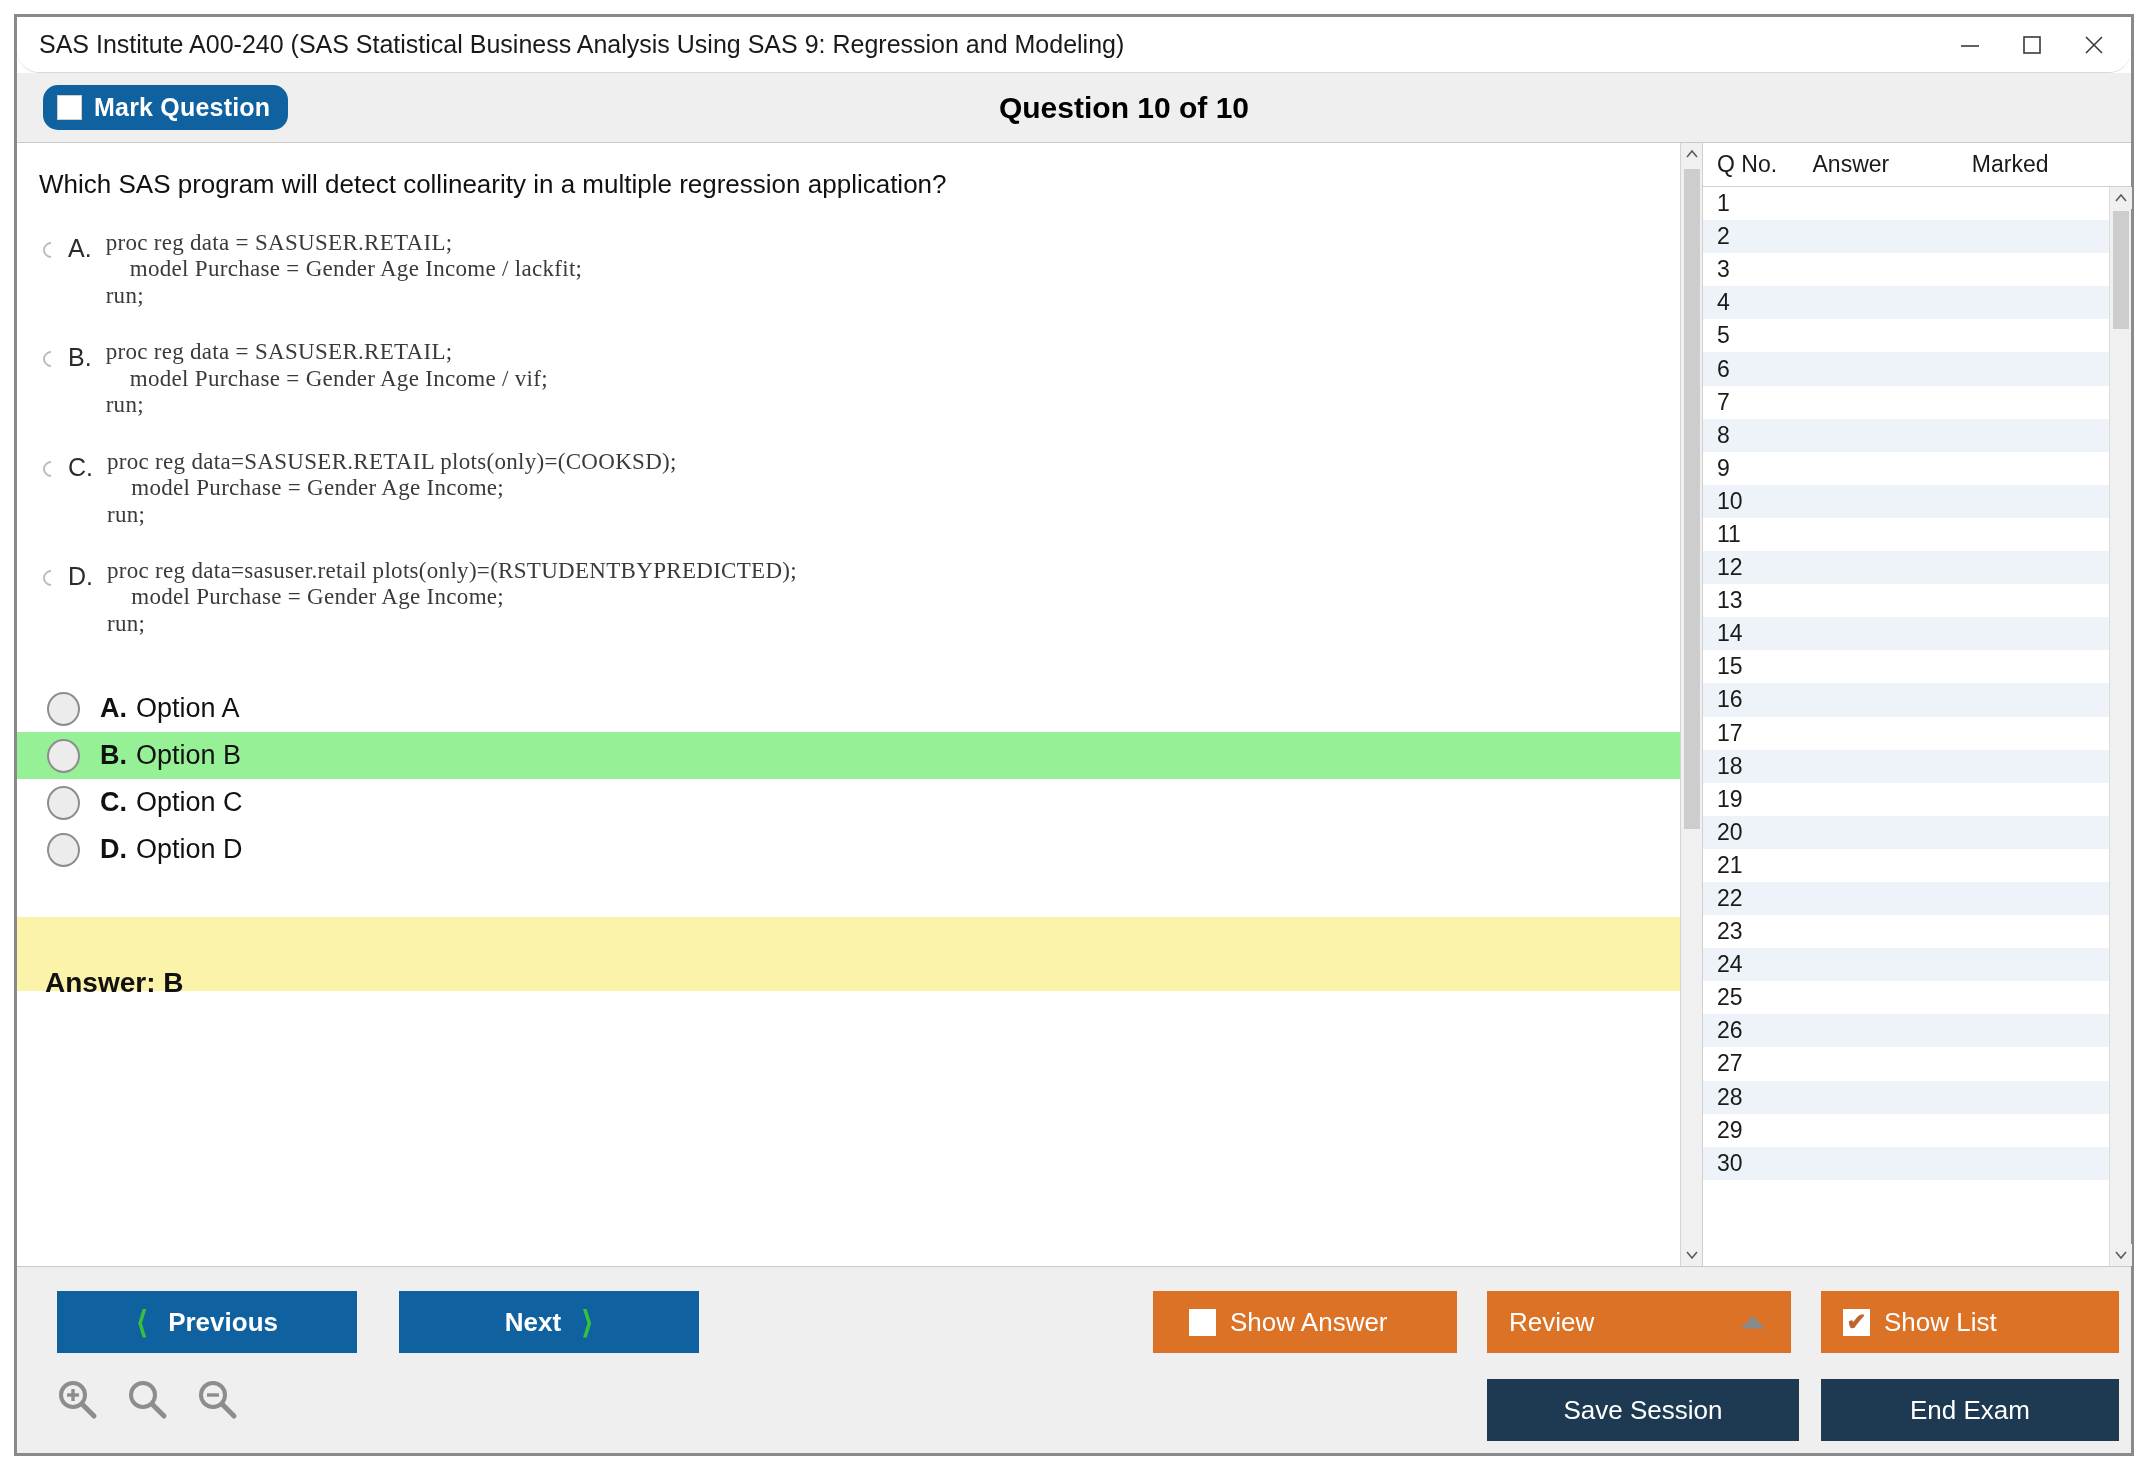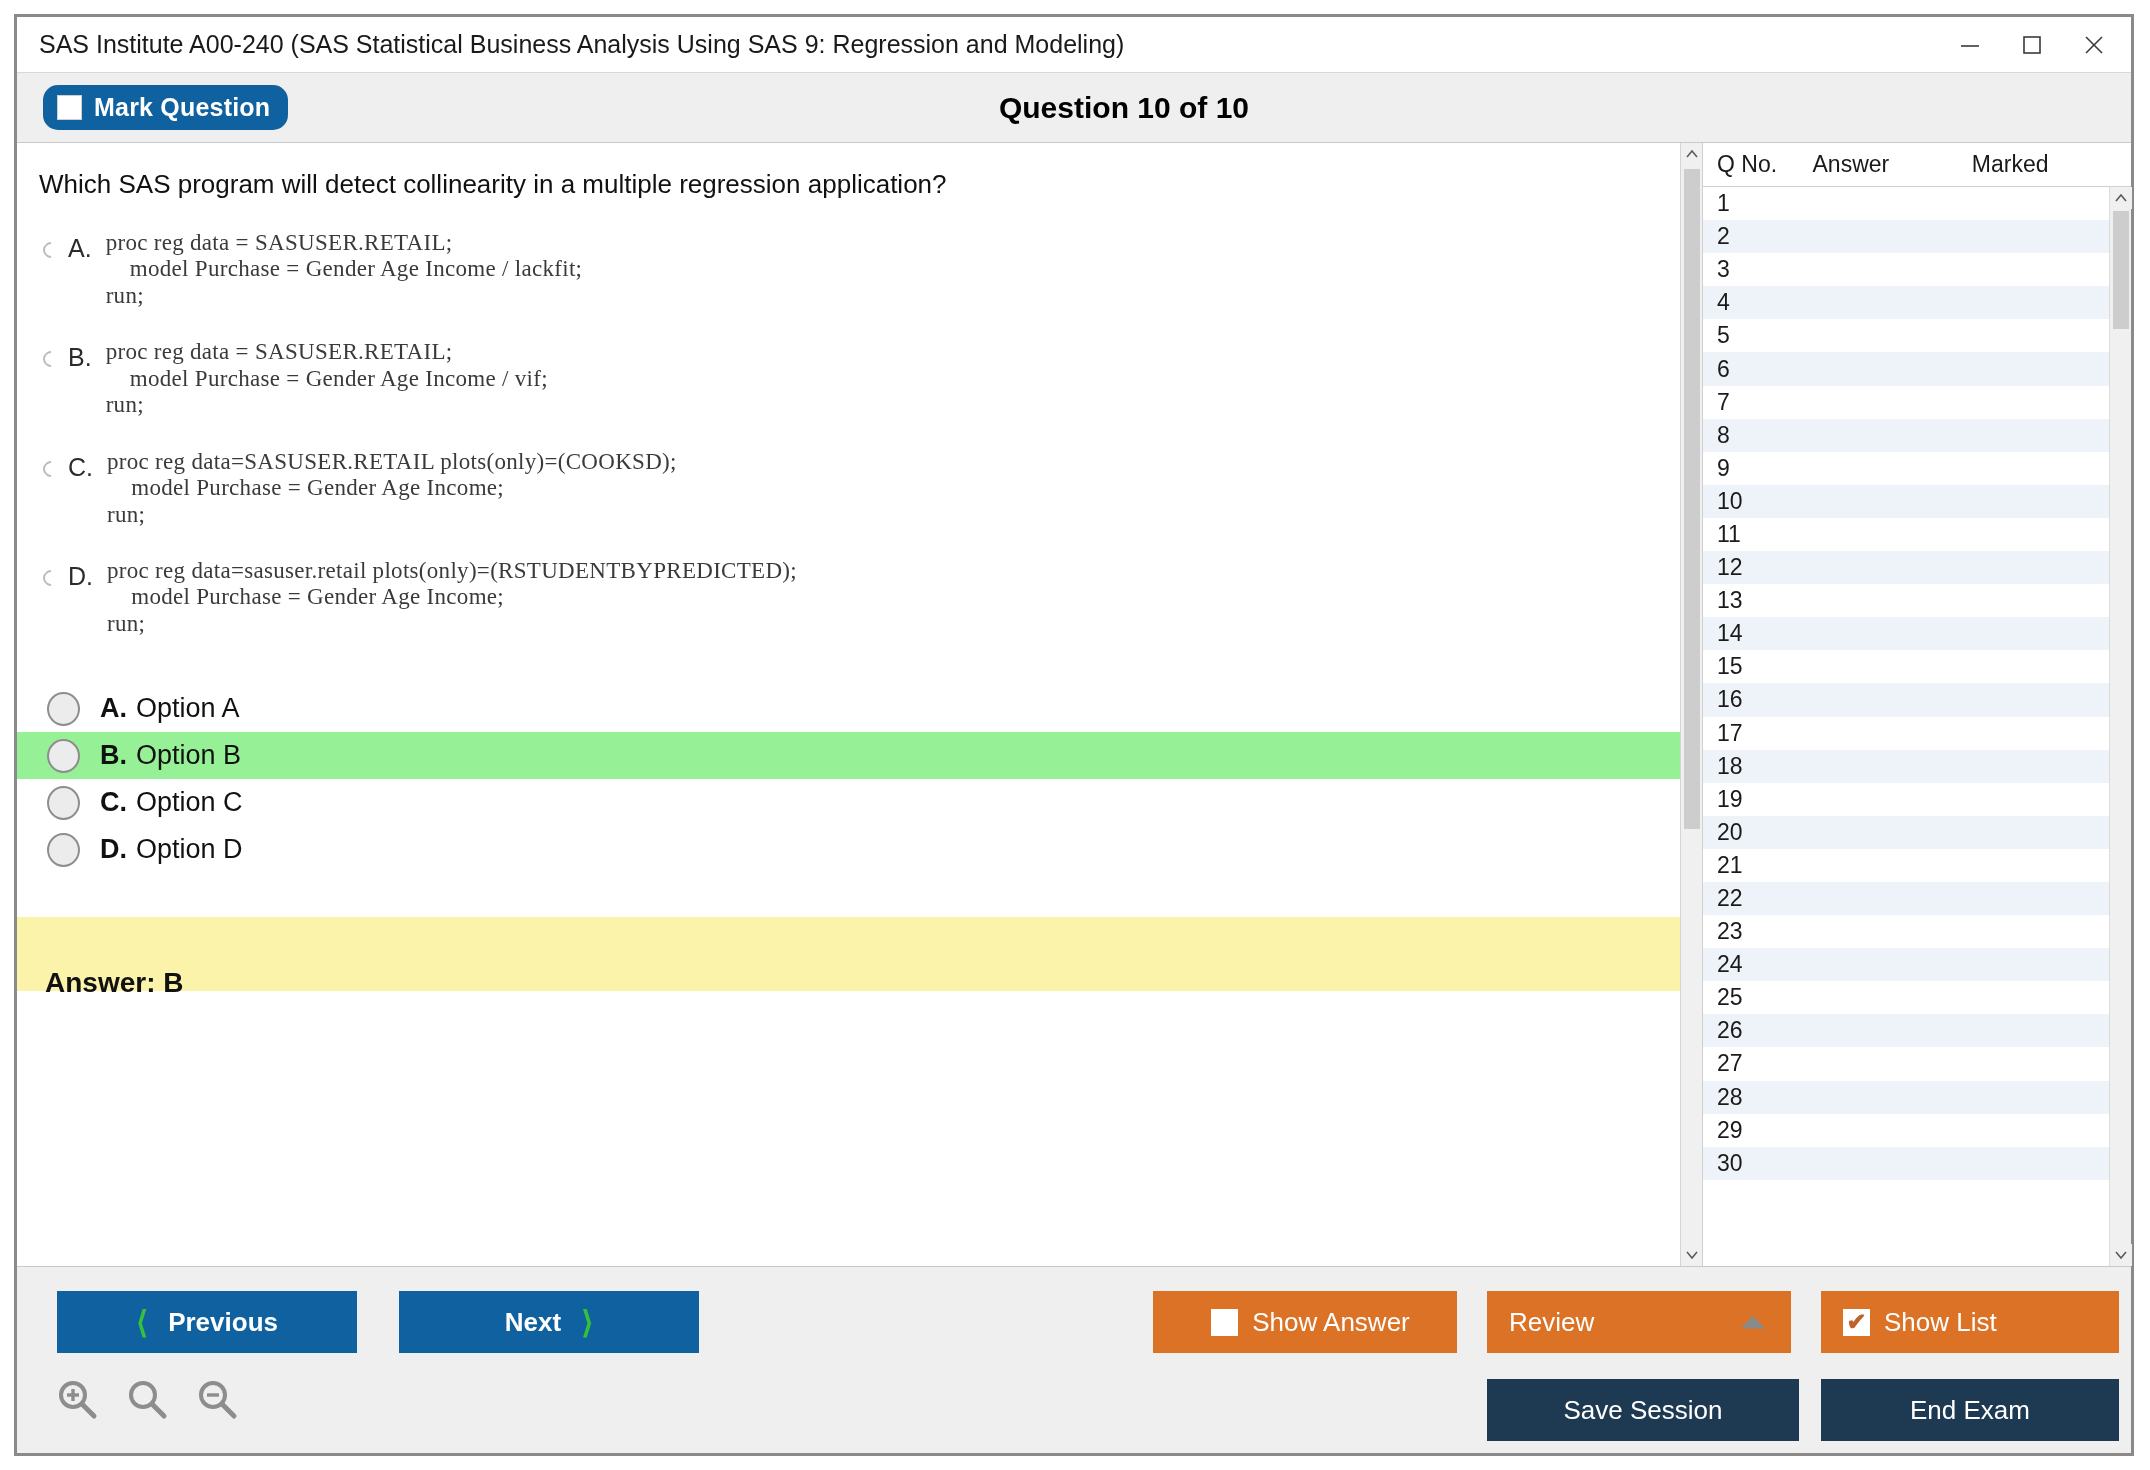--- a/index.html
+++ b/index.html
@@ -20,20 +20,21 @@
     display: flex; flex-direction: column;
   }
 
   
   #titlebar {
     height: 56px; min-height: 56px;
     background: #ffffff;
     display: flex; align-items: center;
     border-bottom: 1px solid #d8d8d8;
     position: relative;
+    border-radius: 22px;
   }
   #window-title {
     margin-left: 22px;
     font-size: 25px;
     color: #1a1a1a;
     white-space: nowrap;
   }
   .win-controls { position: absolute; right: 6px; top: 0; height: 56px; display: flex; align-items: center; }
   .win-btn {
     width: 62px; height: 54px;
@@ -254,21 +255,21 @@
   #btn-next {
     left: 382px; top: 24px; width: 300px; height: 62px;
     background: #10619f; font-weight: bold; text-align: center;
   }
   .chev { color: #35c13a; font-size: 31px; font-weight: bold; line-height: 1; }
   #btn-previous .chev { margin-right: 20px; }
   #btn-next .chev { margin-left: 20px; }
 
   #btn-show-answer {
     left: 1136px; top: 24px; width: 304px; height: 62px;
-    background: #db7225; justify-content: center; padding-left: 11px;
+    background: #db7225; justify-content: flex-start; padding-left: 36px;
   }
   #btn-show-answer .cb, #btn-show-list .cb {
     width: 27px; height: 27px; background: #fff; margin-right: 14px;
     flex: 0 0 auto; display: flex; align-items: center; justify-content: center;
   }
   #btn-review {
     left: 1470px; top: 24px; width: 304px; height: 62px;
     background: #db7225; justify-content: flex-start; padding-left: 22px;
   }
   #btn-review .caret {

